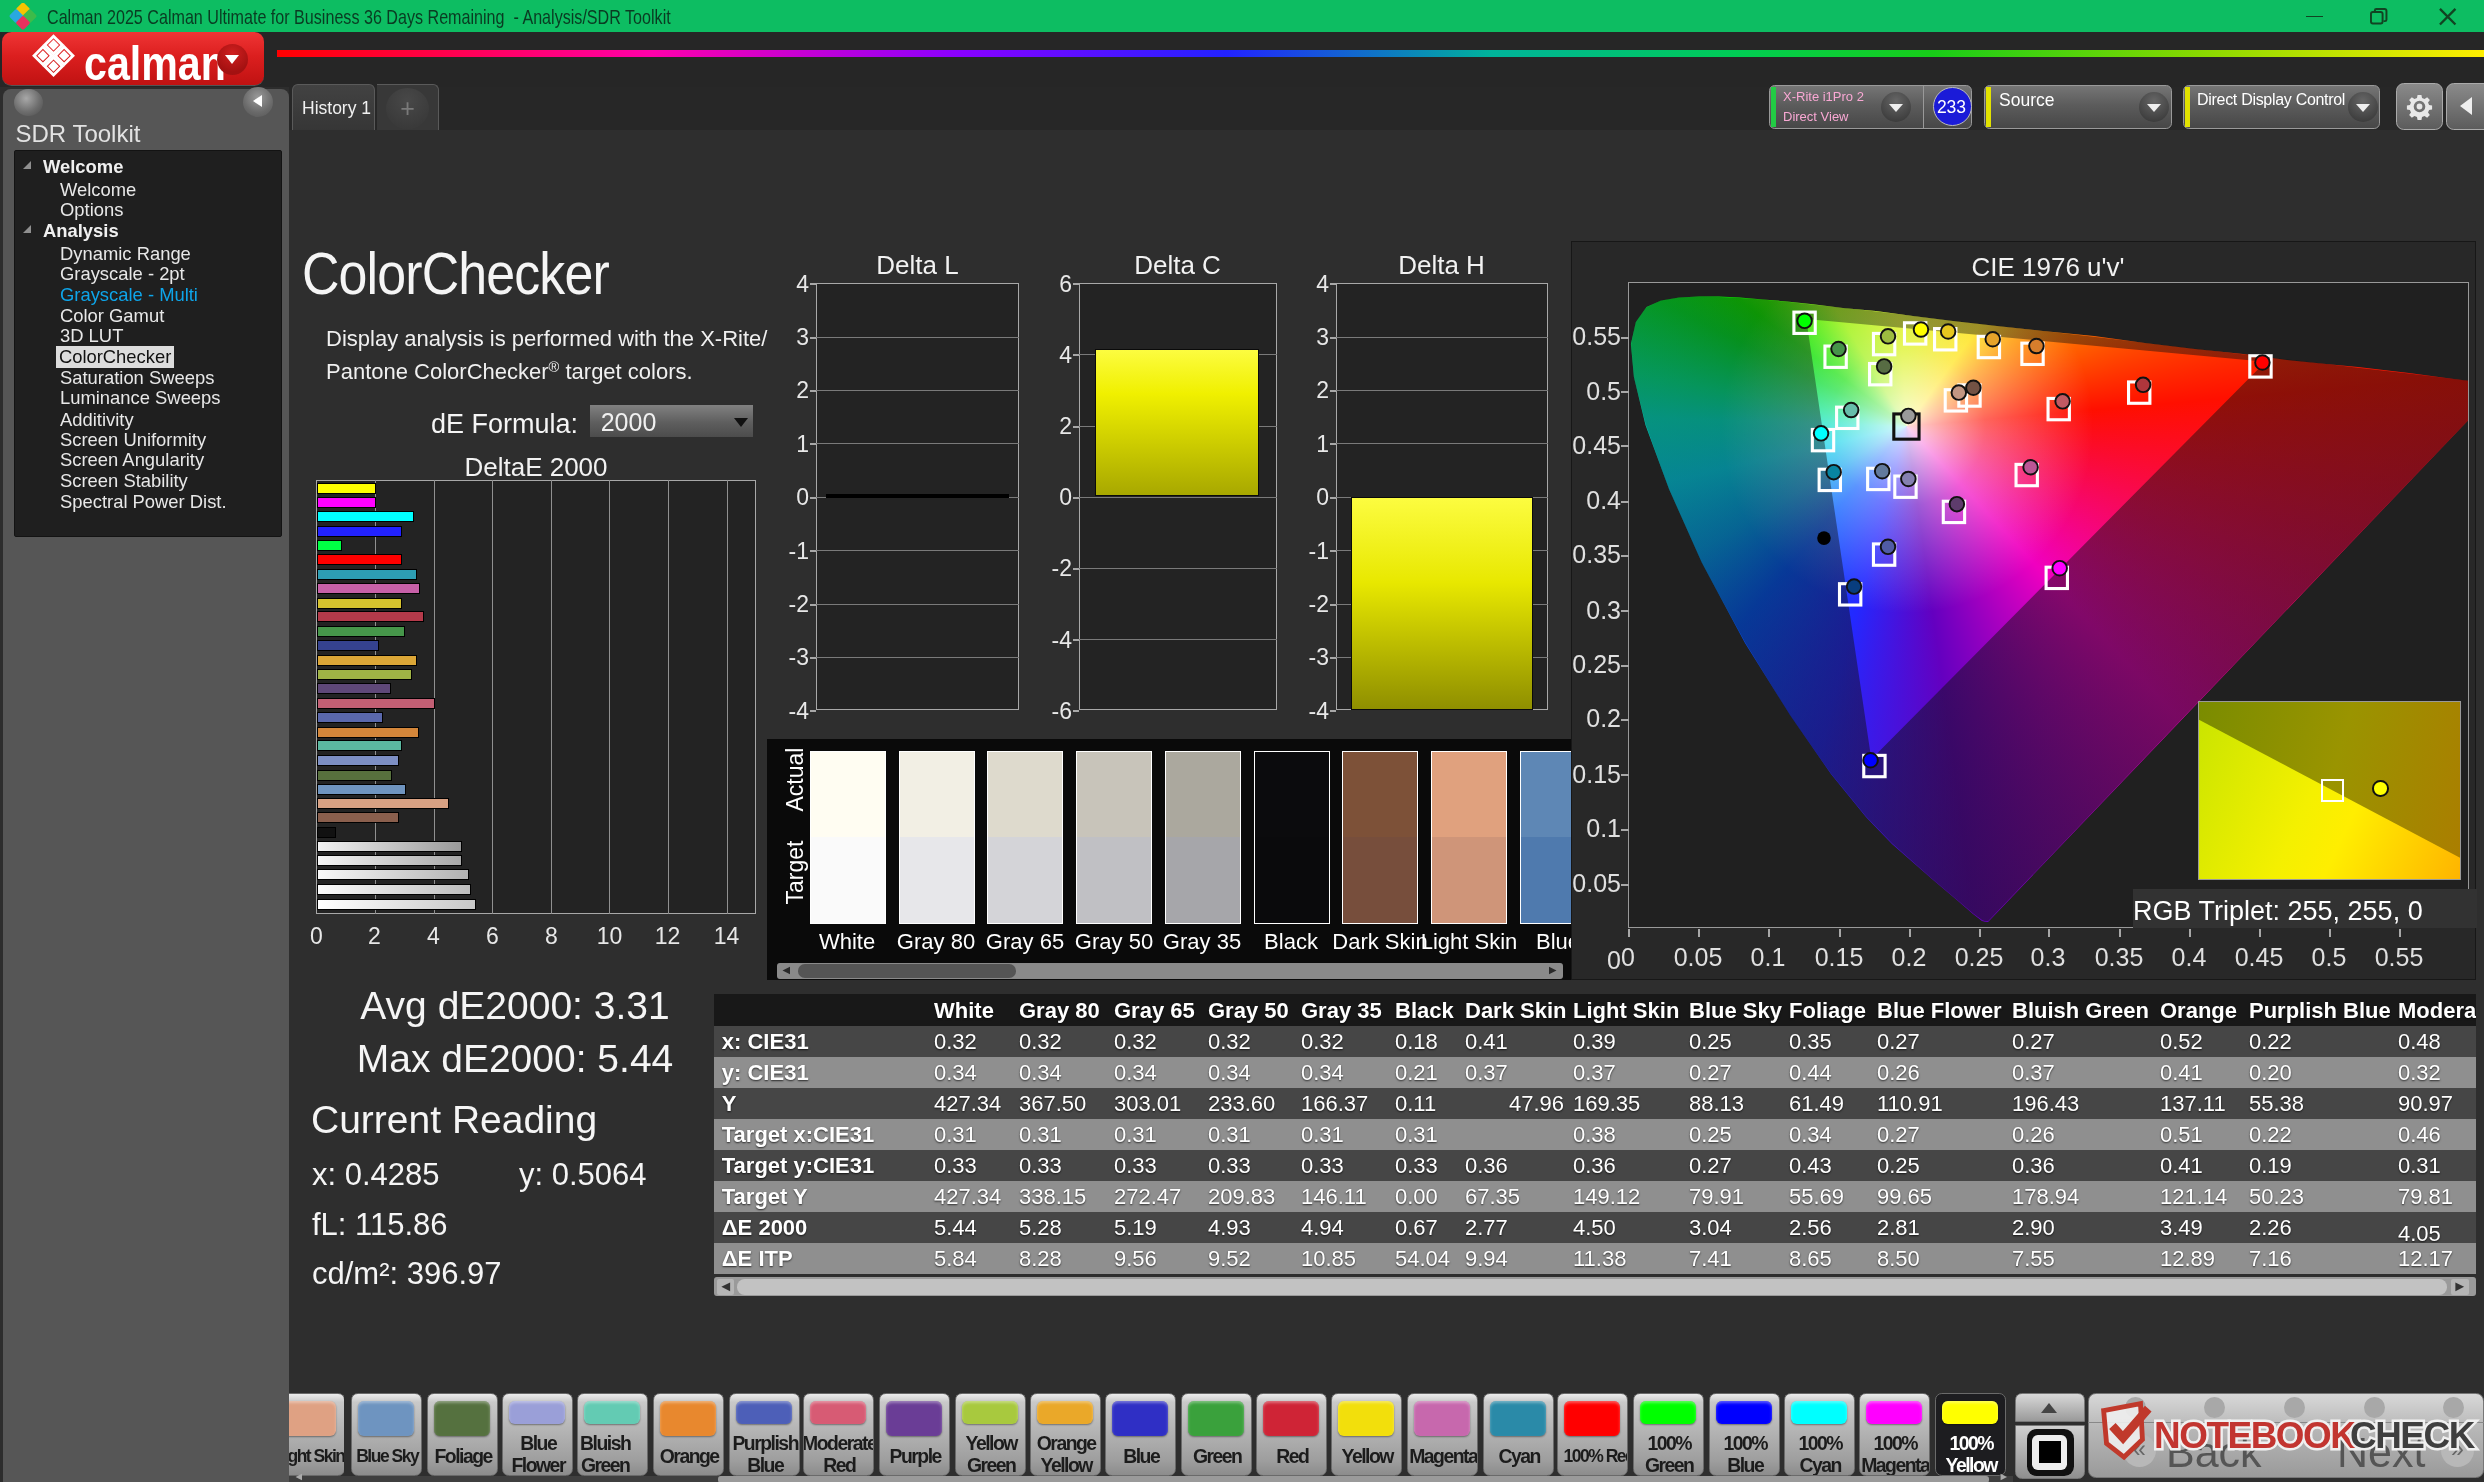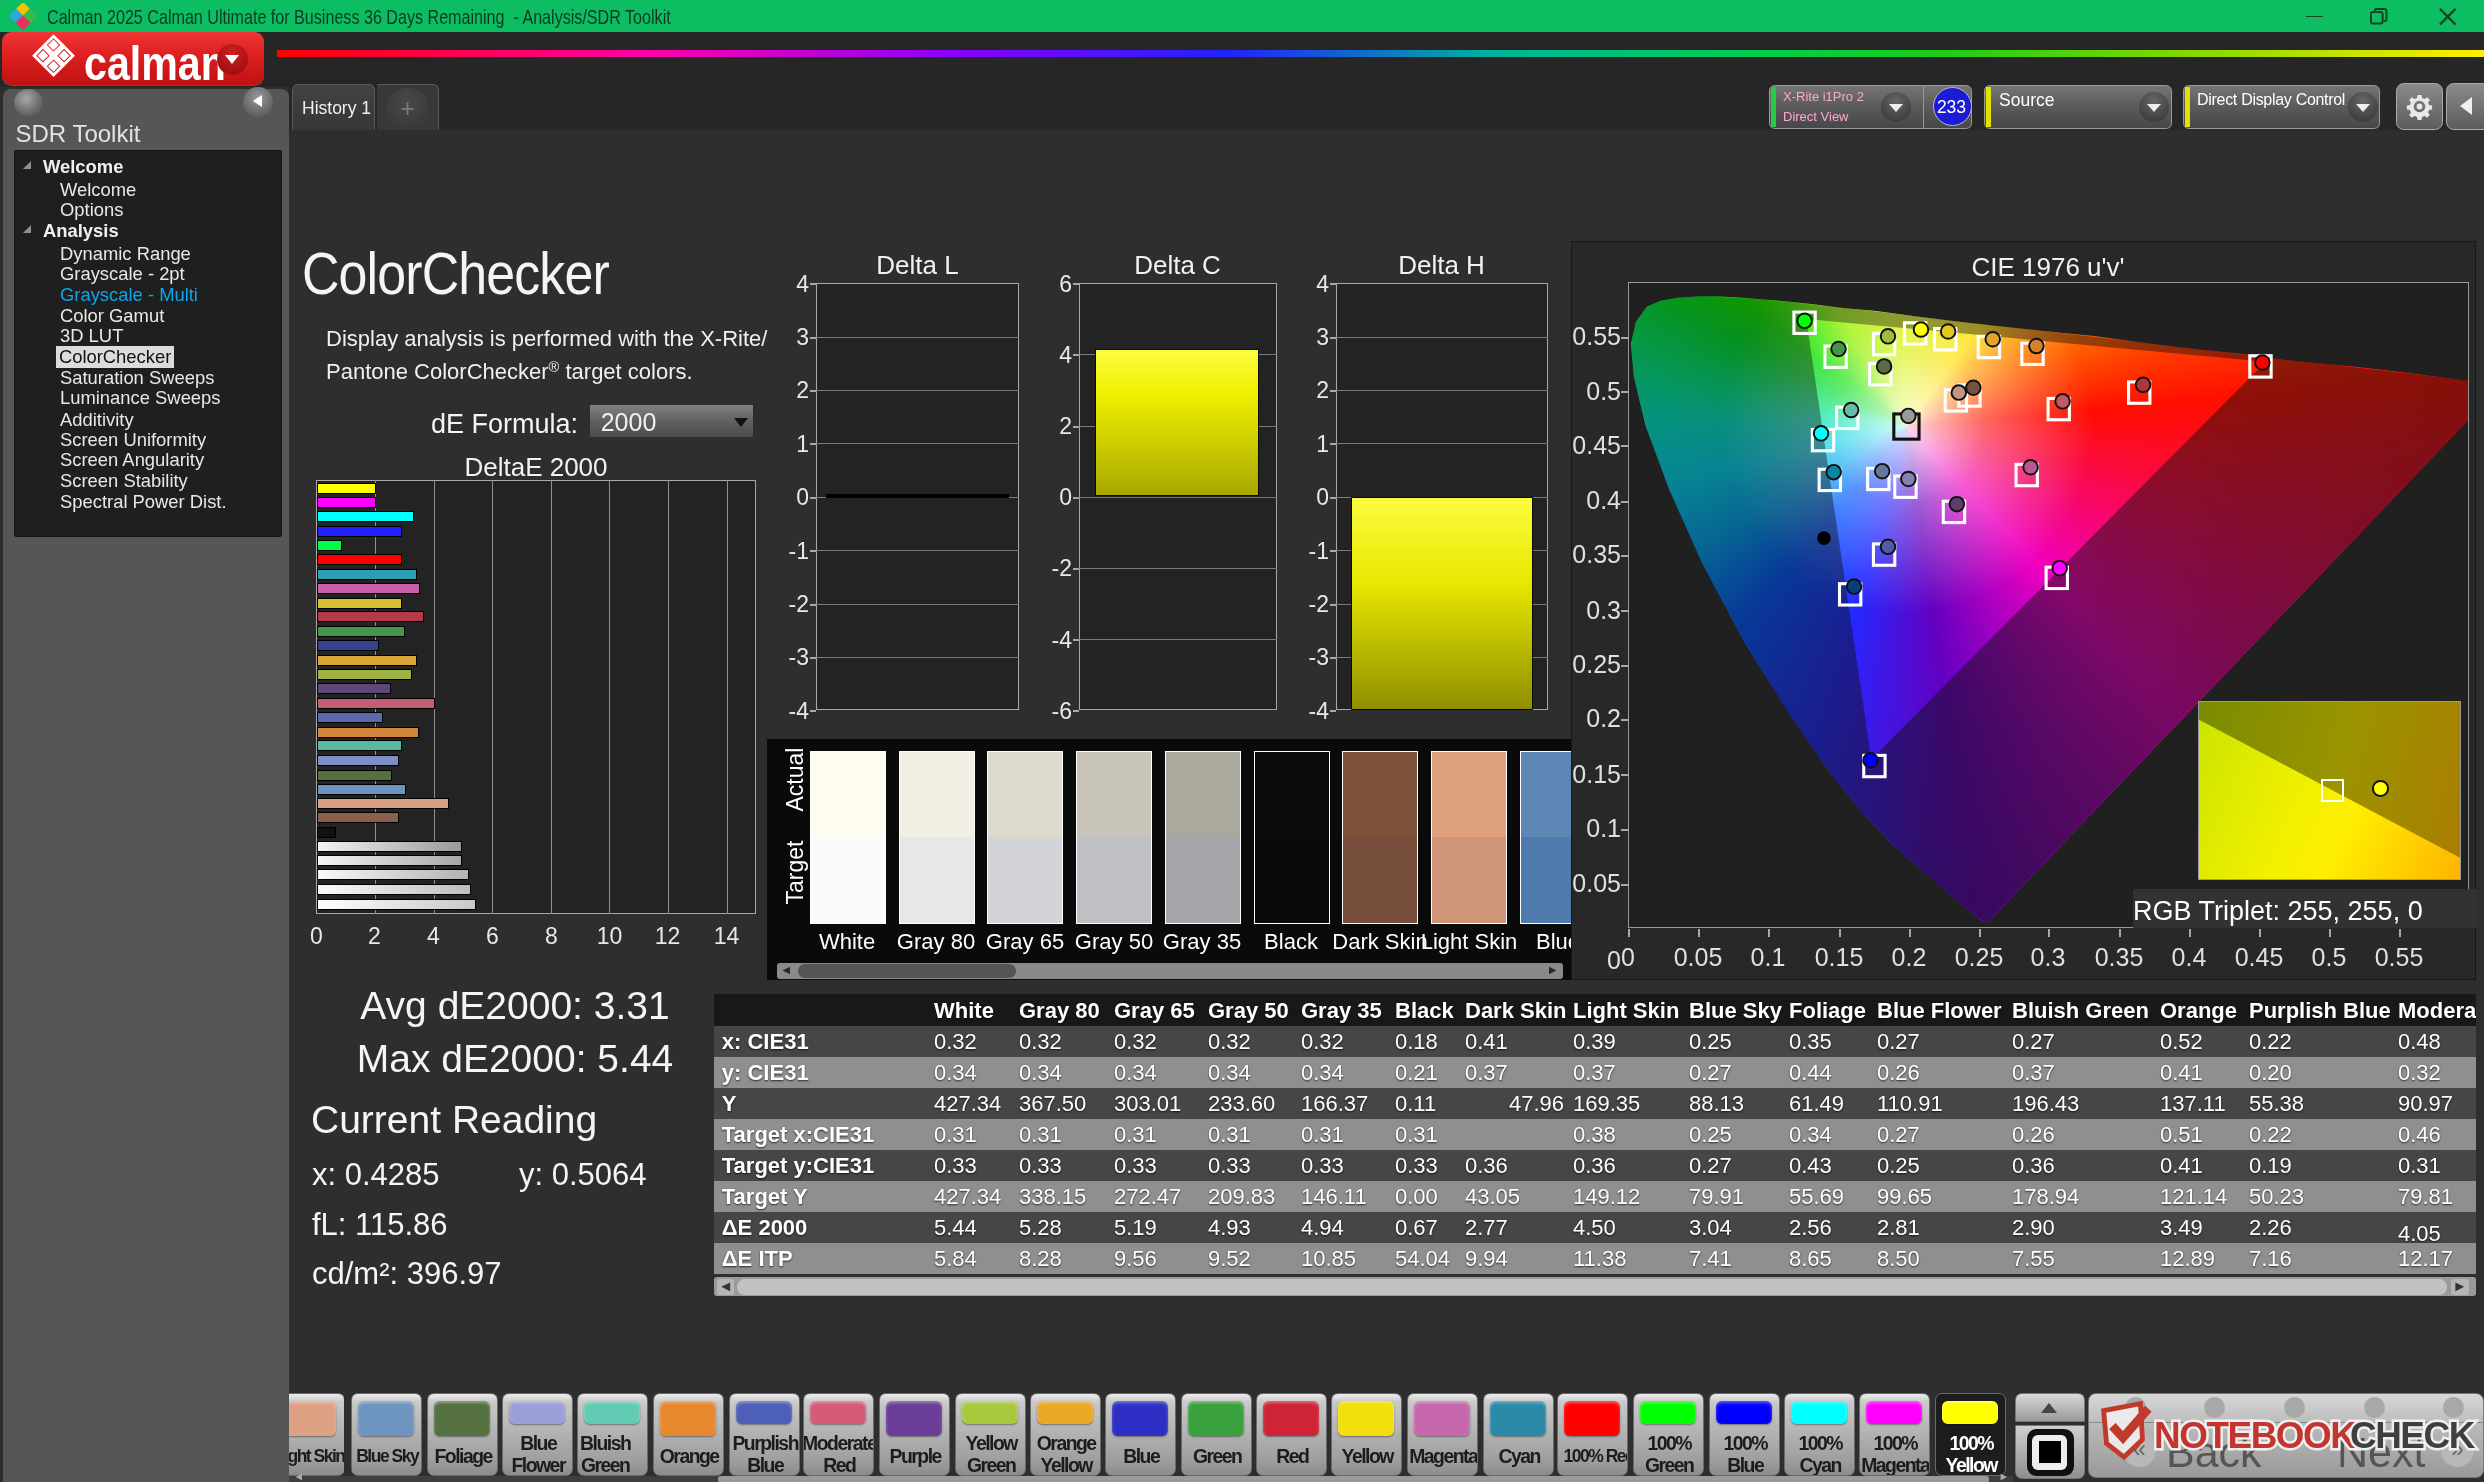--- a/index.html
+++ b/index.html
@@ -543,21 +543,21 @@
 <div class="td" style="left:1535px;top:159px;">0.19</div>
 <div class="td" style="left:1684px;top:159px;">0.31</div>
 <div style="position:absolute;left:0;top:187px;width:1762px;height:31px;background:#8f8f8f;"></div>
 <div class="th" style="left:7.8px;top:190px;">Target Y</div>
 <div class="td" style="left:220px;top:190px;">427.34</div>
 <div class="td" style="left:305px;top:190px;">338.15</div>
 <div class="td" style="left:400px;top:190px;">272.47</div>
 <div class="td" style="left:494px;top:190px;">209.83</div>
 <div class="td" style="left:587px;top:190px;">146.11</div>
 <div class="td" style="left:681px;top:190px;">0.00</div>
-<div class="td" style="left:751px;top:190px;">43.05</div>
+<div class="td" style="left:751px;top:190px;">67.35</div>
 <div class="td" style="left:859px;top:190px;">149.12</div>
 <div class="td" style="left:975px;top:190px;">79.91</div>
 <div class="td" style="left:1075px;top:190px;">55.69</div>
 <div class="td" style="left:1163px;top:190px;">99.65</div>
 <div class="td" style="left:1298px;top:190px;">178.94</div>
 <div class="td" style="left:1446px;top:190px;">121.14</div>
 <div class="td" style="left:1535px;top:190px;">50.23</div>
 <div class="td" style="left:1684px;top:190px;">79.81</div>
 <div style="position:absolute;left:0;top:218px;width:1762px;height:31px;background:#464646;"></div>
 <div class="th" style="left:7.8px;top:221px;">ΔE 2000</div>

